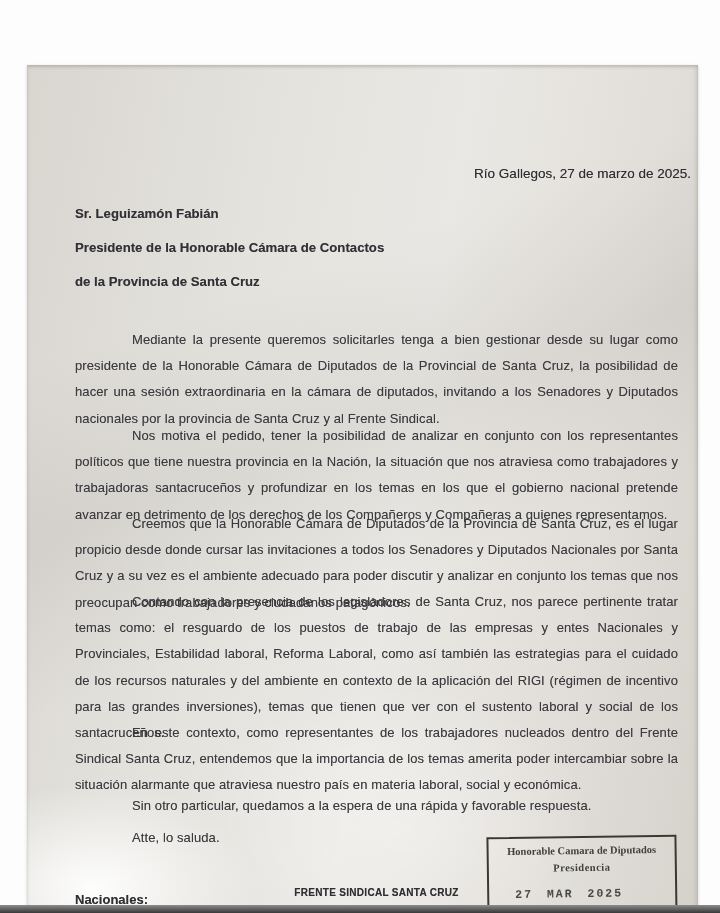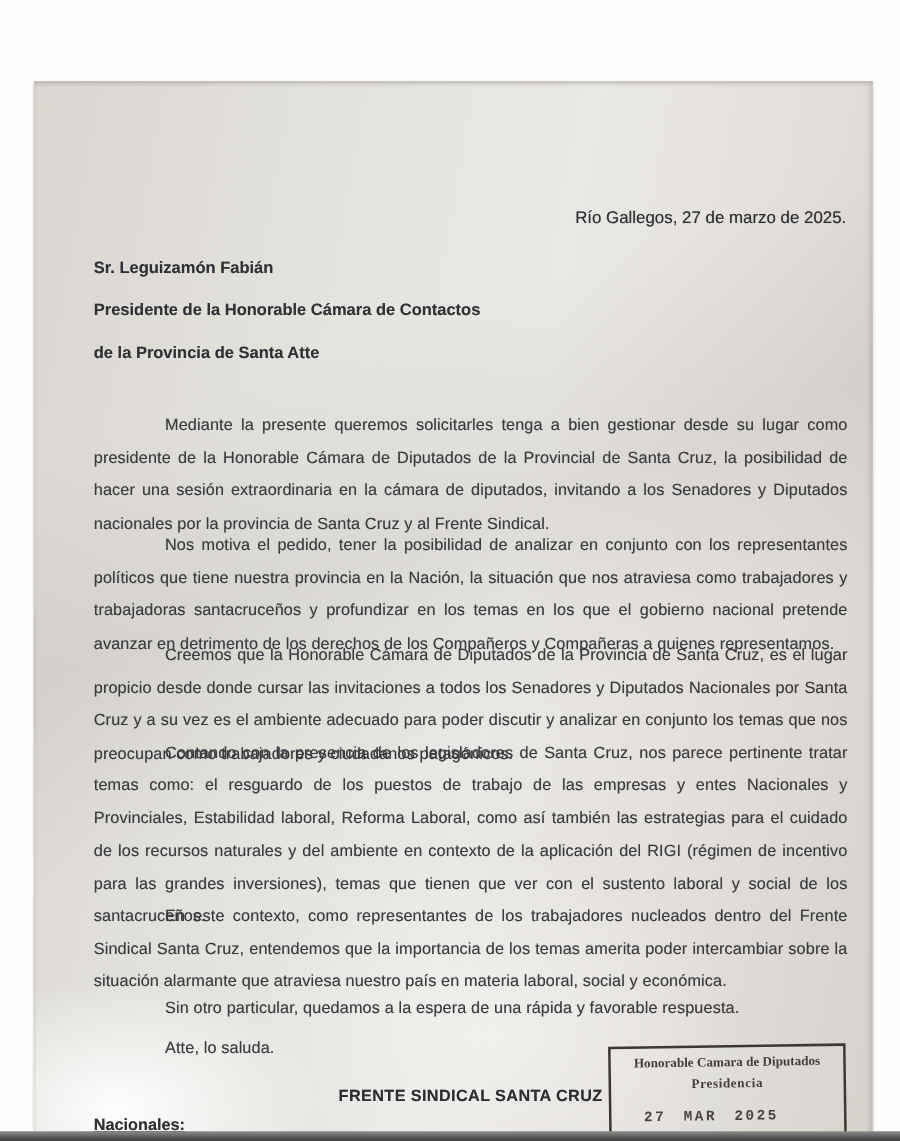--- a/index.html
+++ b/index.html
@@ -17,41 +17,41 @@
       linear-gradient(160deg, rgba(255,255,255,0) 28%, rgba(120,115,108,0.10) 44%, rgba(255,255,255,0) 60%),
       linear-gradient(100deg,#d9d6d0 0%,#e4e2dd 30%,#eae8e4 55%,#e2dfda 78%,#d5d2cc 100%);
     box-shadow: inset 0 2px 3px rgba(140,135,128,0.35), inset -2px 0 4px rgba(140,135,128,0.25), 0 1px 3px rgba(0,0,0,0.18);
   }
   .bottom-band{
     position:absolute;left:0;bottom:0;width:720px;height:8px;
     background:linear-gradient(to bottom,#8d8d8d,#383838);
   }
   
   .date-line{
-    position:absolute;top:101px;right:21px;
+    position:absolute;top:101px;right:7px;
     font-size:13.5px;color:#2e2e33;
     text-shadow:0 0 0.6px rgba(46,46,51,0.55);
   }
   .recipient{
     position:absolute;top:132px;left:48px;
     font-size:13.2px;font-weight:bold;color:#303035;line-height:34px;
     text-shadow:0 0 0.4px rgba(48,48,53,0.4);
   }
   .body-par{
     position:absolute;left:48px;width:603px;margin:0;
     font-size:13px;line-height:26.2px;color:#3a3a3f;
     text-align:justify;text-indent:57px;letter-spacing:0.1px;
     text-shadow:0 0 0.6px rgba(58,58,63,0.45);
   }
   .p1{top:262px;} .p2{top:341px;margin-top:17px;} .p3{top:446px;} .p4{top:524px;}
   .p5{top:655px;} .p6{top:728px;text-align:left;}
   .closing{top:760px;text-align:left;}
   .signature-org{
-    position:absolute;top:804px;left:48px;width:603px;
-    font-size:13px;font-weight:bold;letter-spacing:0.3px;color:#2e2e33;
+    position:absolute;top:822px;left:48px;width:603px;
+    font-size:10px;font-weight:bold;letter-spacing:0.3px;color:#2e2e33;
     text-align:center;text-shadow:0 0 0.5px rgba(46,46,51,0.5);
   }
   .contacts-label{
     position:absolute;top:827px;left:48px;
     font-size:13px;font-weight:bold;color:#2e2e33;
     text-decoration:underline;text-shadow:0 0 0.5px rgba(46,46,51,0.45);
   }
   
   .stamp{
     position:absolute;left:460px;top:771px;width:186px;height:80px;
@@ -80,21 +80,21 @@
 
 <div class="screenshot">
 
   <div class="paper">
 
     <div class="date-line">Río Gallegos, 27 de marzo de 2025.</div>
 
     <div class="recipient">
       <div>Sr. Leguizamón Fabián</div>
       <div>Presidente de la Honorable Cámara de Contactos</div>
-      <div>de la Provincia de Santa Atte</div>
+      <div>de la Provincia de Santa Cruz</div>
     </div>
 
     <p class="body-par p1">Mediante la presente queremos solicitarles tenga a bien gestionar desde su lugar como presidente de la Honorable Cámara de Diputados de la Provincial de Santa Cruz, la posibilidad de hacer una sesión extraordinaria en la cámara de diputados, invitando a los Senadores y Diputados nacionales por la provincia de Santa Cruz y al Frente Sindical.</p>
     <p class="body-par p2">Nos motiva el pedido, tener la posibilidad de analizar en conjunto con los representantes políticos que tiene nuestra provincia en la Nación, la situación que nos atraviesa como trabajadores y trabajadoras santacruceños y profundizar en los temas en los que el gobierno nacional pretende avanzar en detrimento de los derechos de los Compañeros y Compañeras a quienes representamos.</p>
     <p class="body-par p3">Creemos que la Honorable Cámara de Diputados de la Provincia de Santa Cruz, es el lugar propicio desde donde cursar las invitaciones a todos los Senadores y Diputados Nacionales por Santa Cruz y a su vez es el ambiente adecuado para poder discutir y analizar en conjunto los temas que nos preocupan como trabajadores y ciudadanos patagónicos.</p>
     <p class="body-par p4">Contando con la presencia de los legisladores de Santa Cruz, nos parece pertinente tratar temas como: el resguardo de los puestos de trabajo de las empresas y entes Nacionales y Provinciales, Estabilidad laboral, Reforma Laboral, como así también las estrategias para el cuidado de los recursos naturales y del ambiente en contexto de la aplicación del RIGI (régimen de incentivo para las grandes inversiones), temas que tienen que ver con el sustento laboral y social de los santacruceños.</p>
     <p class="body-par p5">En este contexto, como representantes de los trabajadores nucleados dentro del Frente Sindical Santa Cruz, entendemos que la importancia de los temas amerita poder intercambiar sobre la situación alarmante que atraviesa nuestro país en materia laboral, social y económica.</p>
     <p class="body-par p6">Sin otro particular, quedamos a la espera de una rápida y favorable respuesta.</p>
 
     <p class="body-par closing">Atte, lo saluda.</p>

